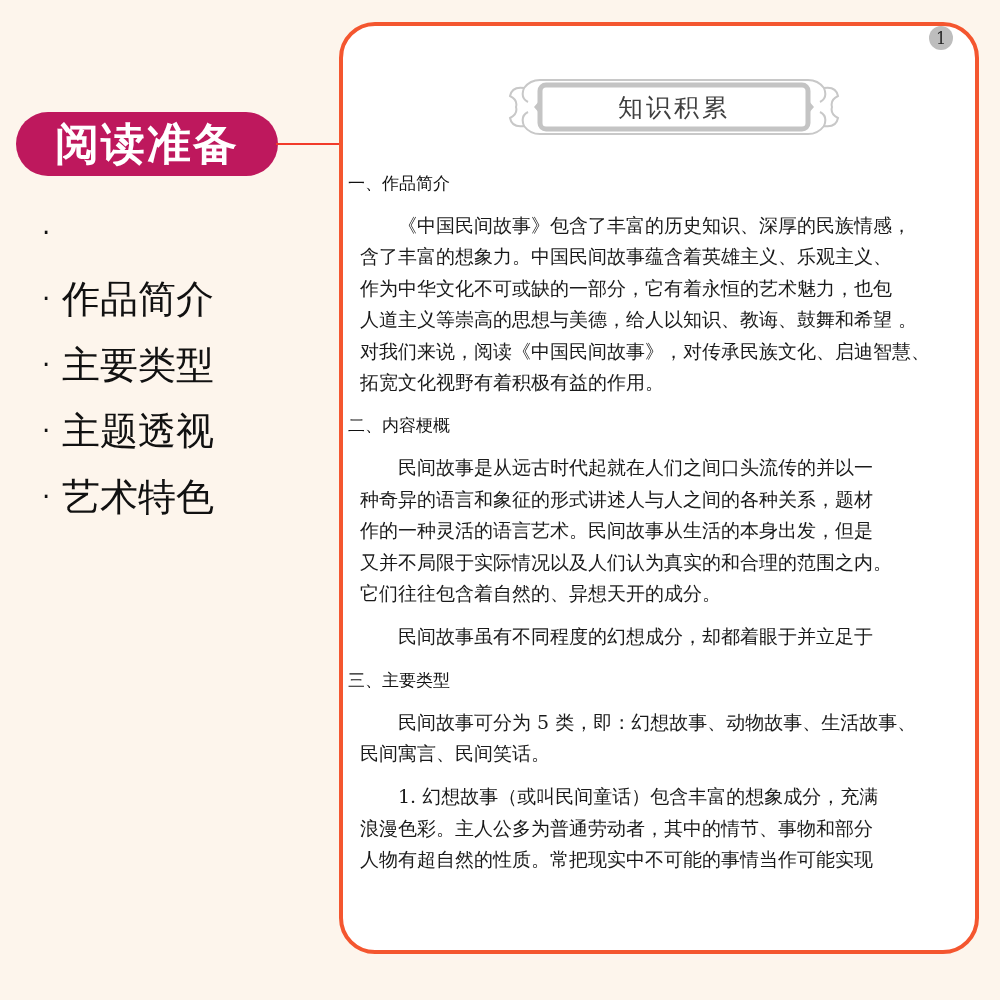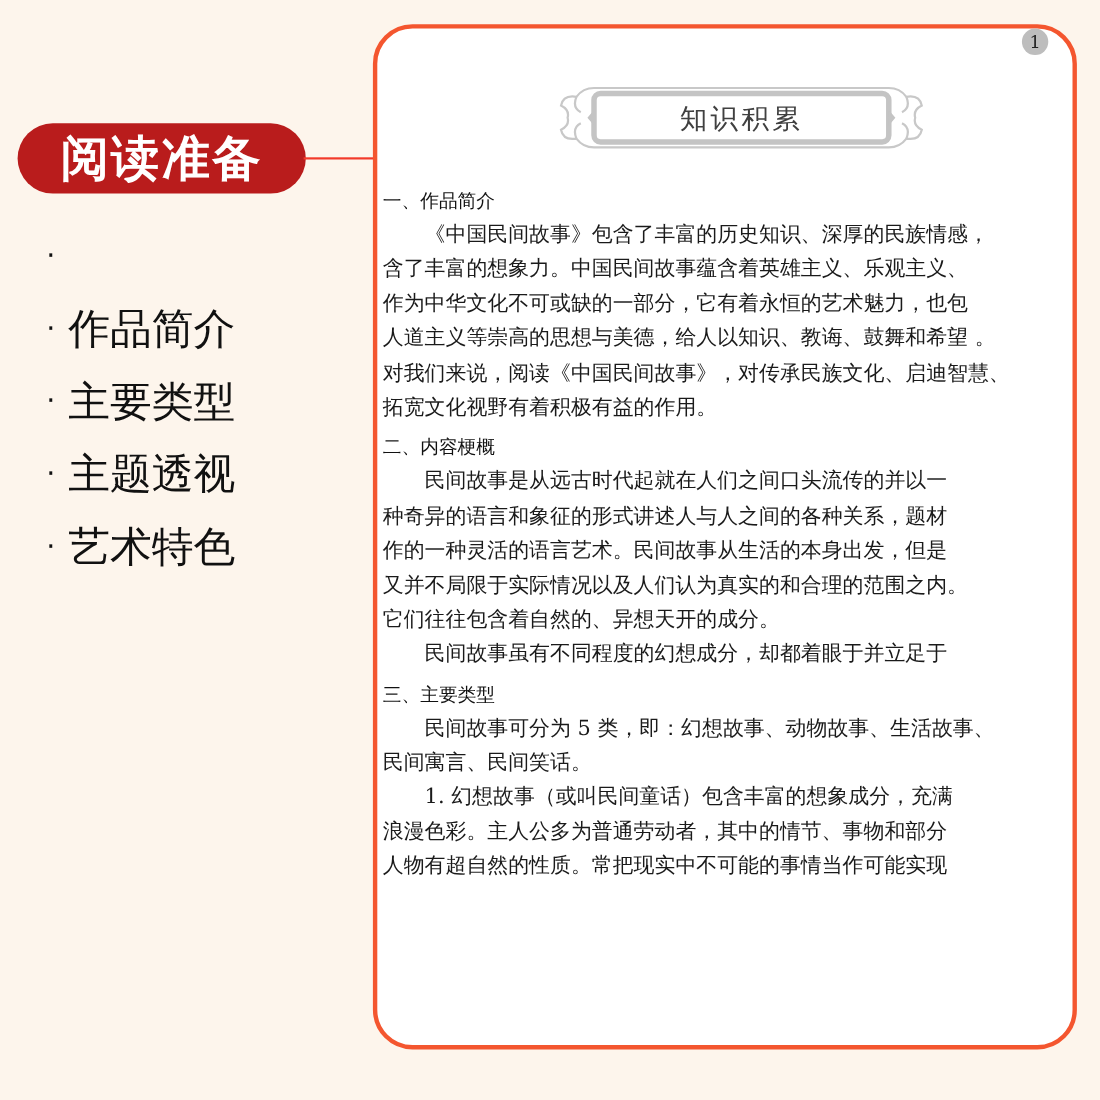--- a/index.html
+++ b/index.html
@@ -3,21 +3,21 @@
 <meta charset="utf-8">
 <style>
   html, body { margin: 0; padding: 0; }
   body {
     width: 1000px; height: 1000px; position: relative; overflow: hidden;
     background: #fdf5ec;
     font-family: "DejaVu Sans", "Liberation Sans", sans-serif;
   }
   .pill {
     position: absolute; left: 16px; top: 112px; width: 262px; height: 64px;
-    background: #b91c1c; border-radius: 32px;
+    background: #be185d; border-radius: 32px;
     color: #fff; font-size: 44px; font-weight: bold; letter-spacing: 2px;
     display: flex; align-items: center; justify-content: center;
   }
   .connector {
     position: absolute; left: 276px; top: 143px; width: 130px; height: 2px;
     background: #f23a2a;
   }
   .connector-dot {
     position: absolute; left: 400px; top: 137px; width: 14px; height: 14px;
     border-radius: 50%; background: #f20b0b;
@@ -50,21 +50,21 @@
   }
   .content {
     position: absolute; left: 348px; top: 168px; width: 600px;
     color: #1a1a1a;
     font-family: "DejaVu Serif", "Liberation Serif", serif;
   }
   .sec-head {
     font-family: "DejaVu Sans", sans-serif;
     font-size: 17px; color: #111; height: 30px; line-height: 30px;
   }
-  .para { font-size: 19px; line-height: 31.4px; margin: 0; text-align: justify; }
+  .para { font-size: 19px; line-height: 31.4px; margin: 12px; text-align: justify; }
   .para .line { display: block; white-space: nowrap; height: 31.4px; }
   .para .line.indent { padding-left: 38px; }
 </style>
 </head>
 <body>
 
 <div class="pill">
   <span>阅读准备</span>
 </div>
 <div class="connector"></div>

